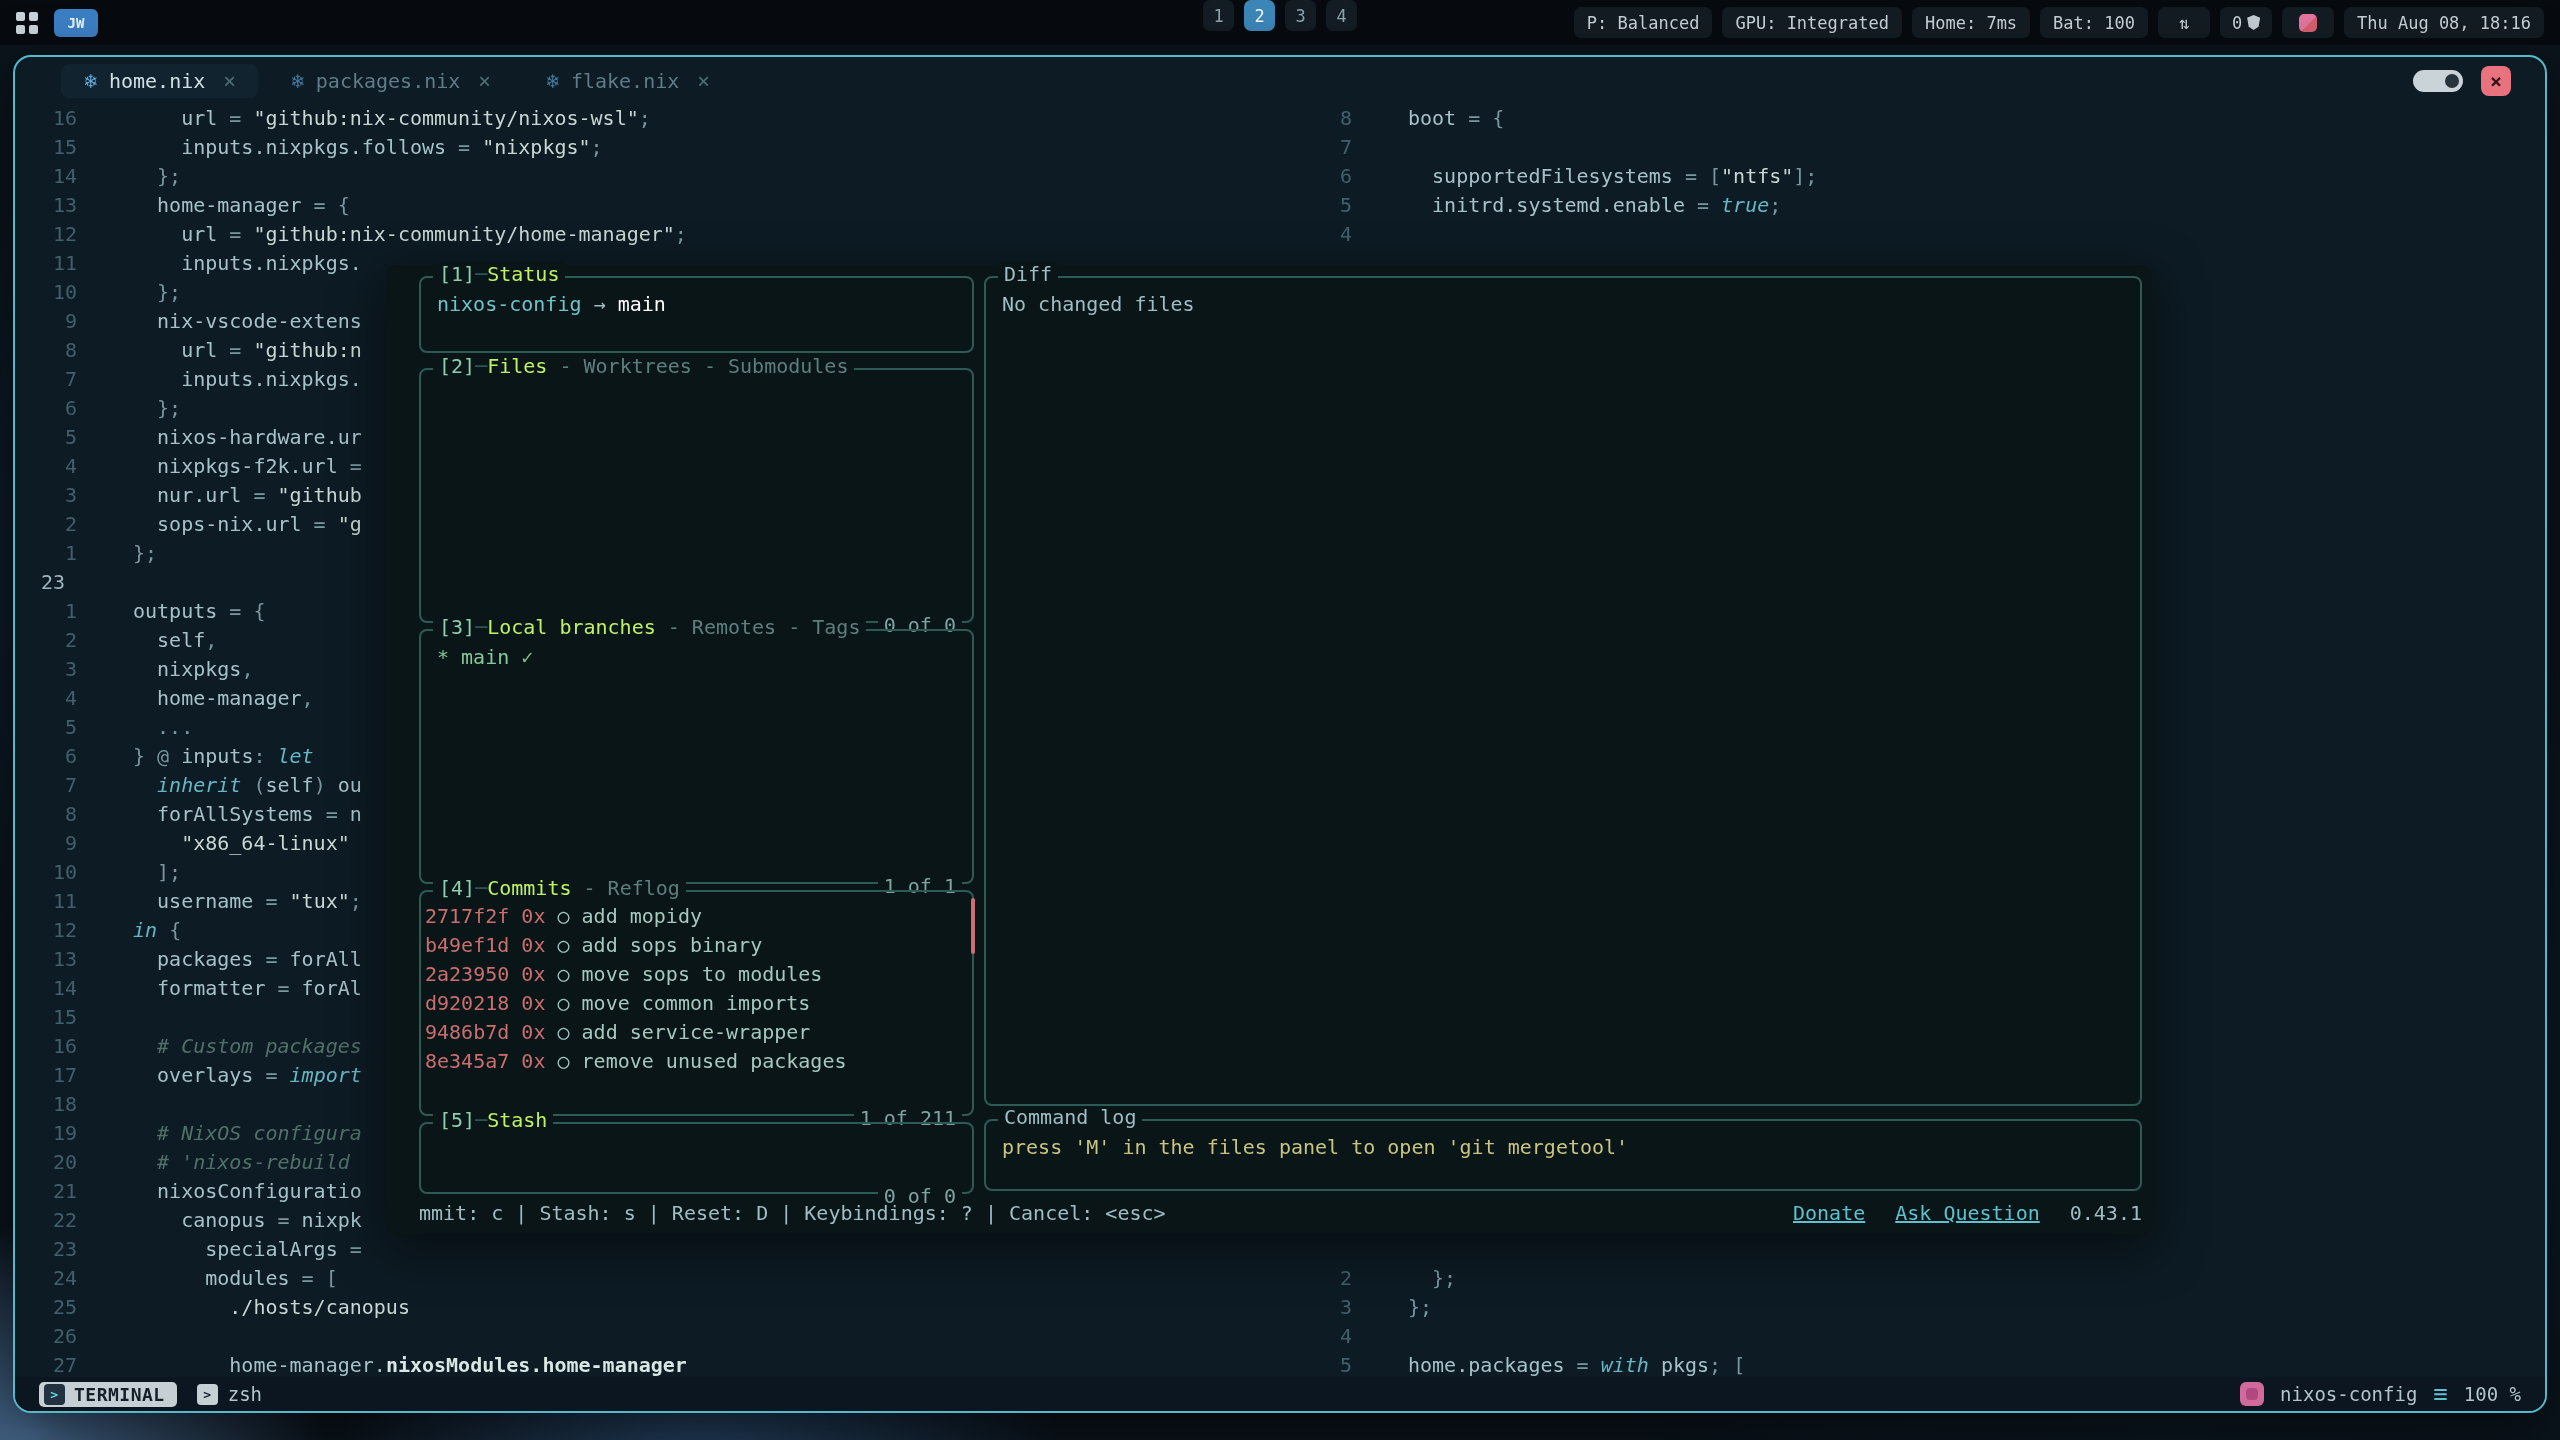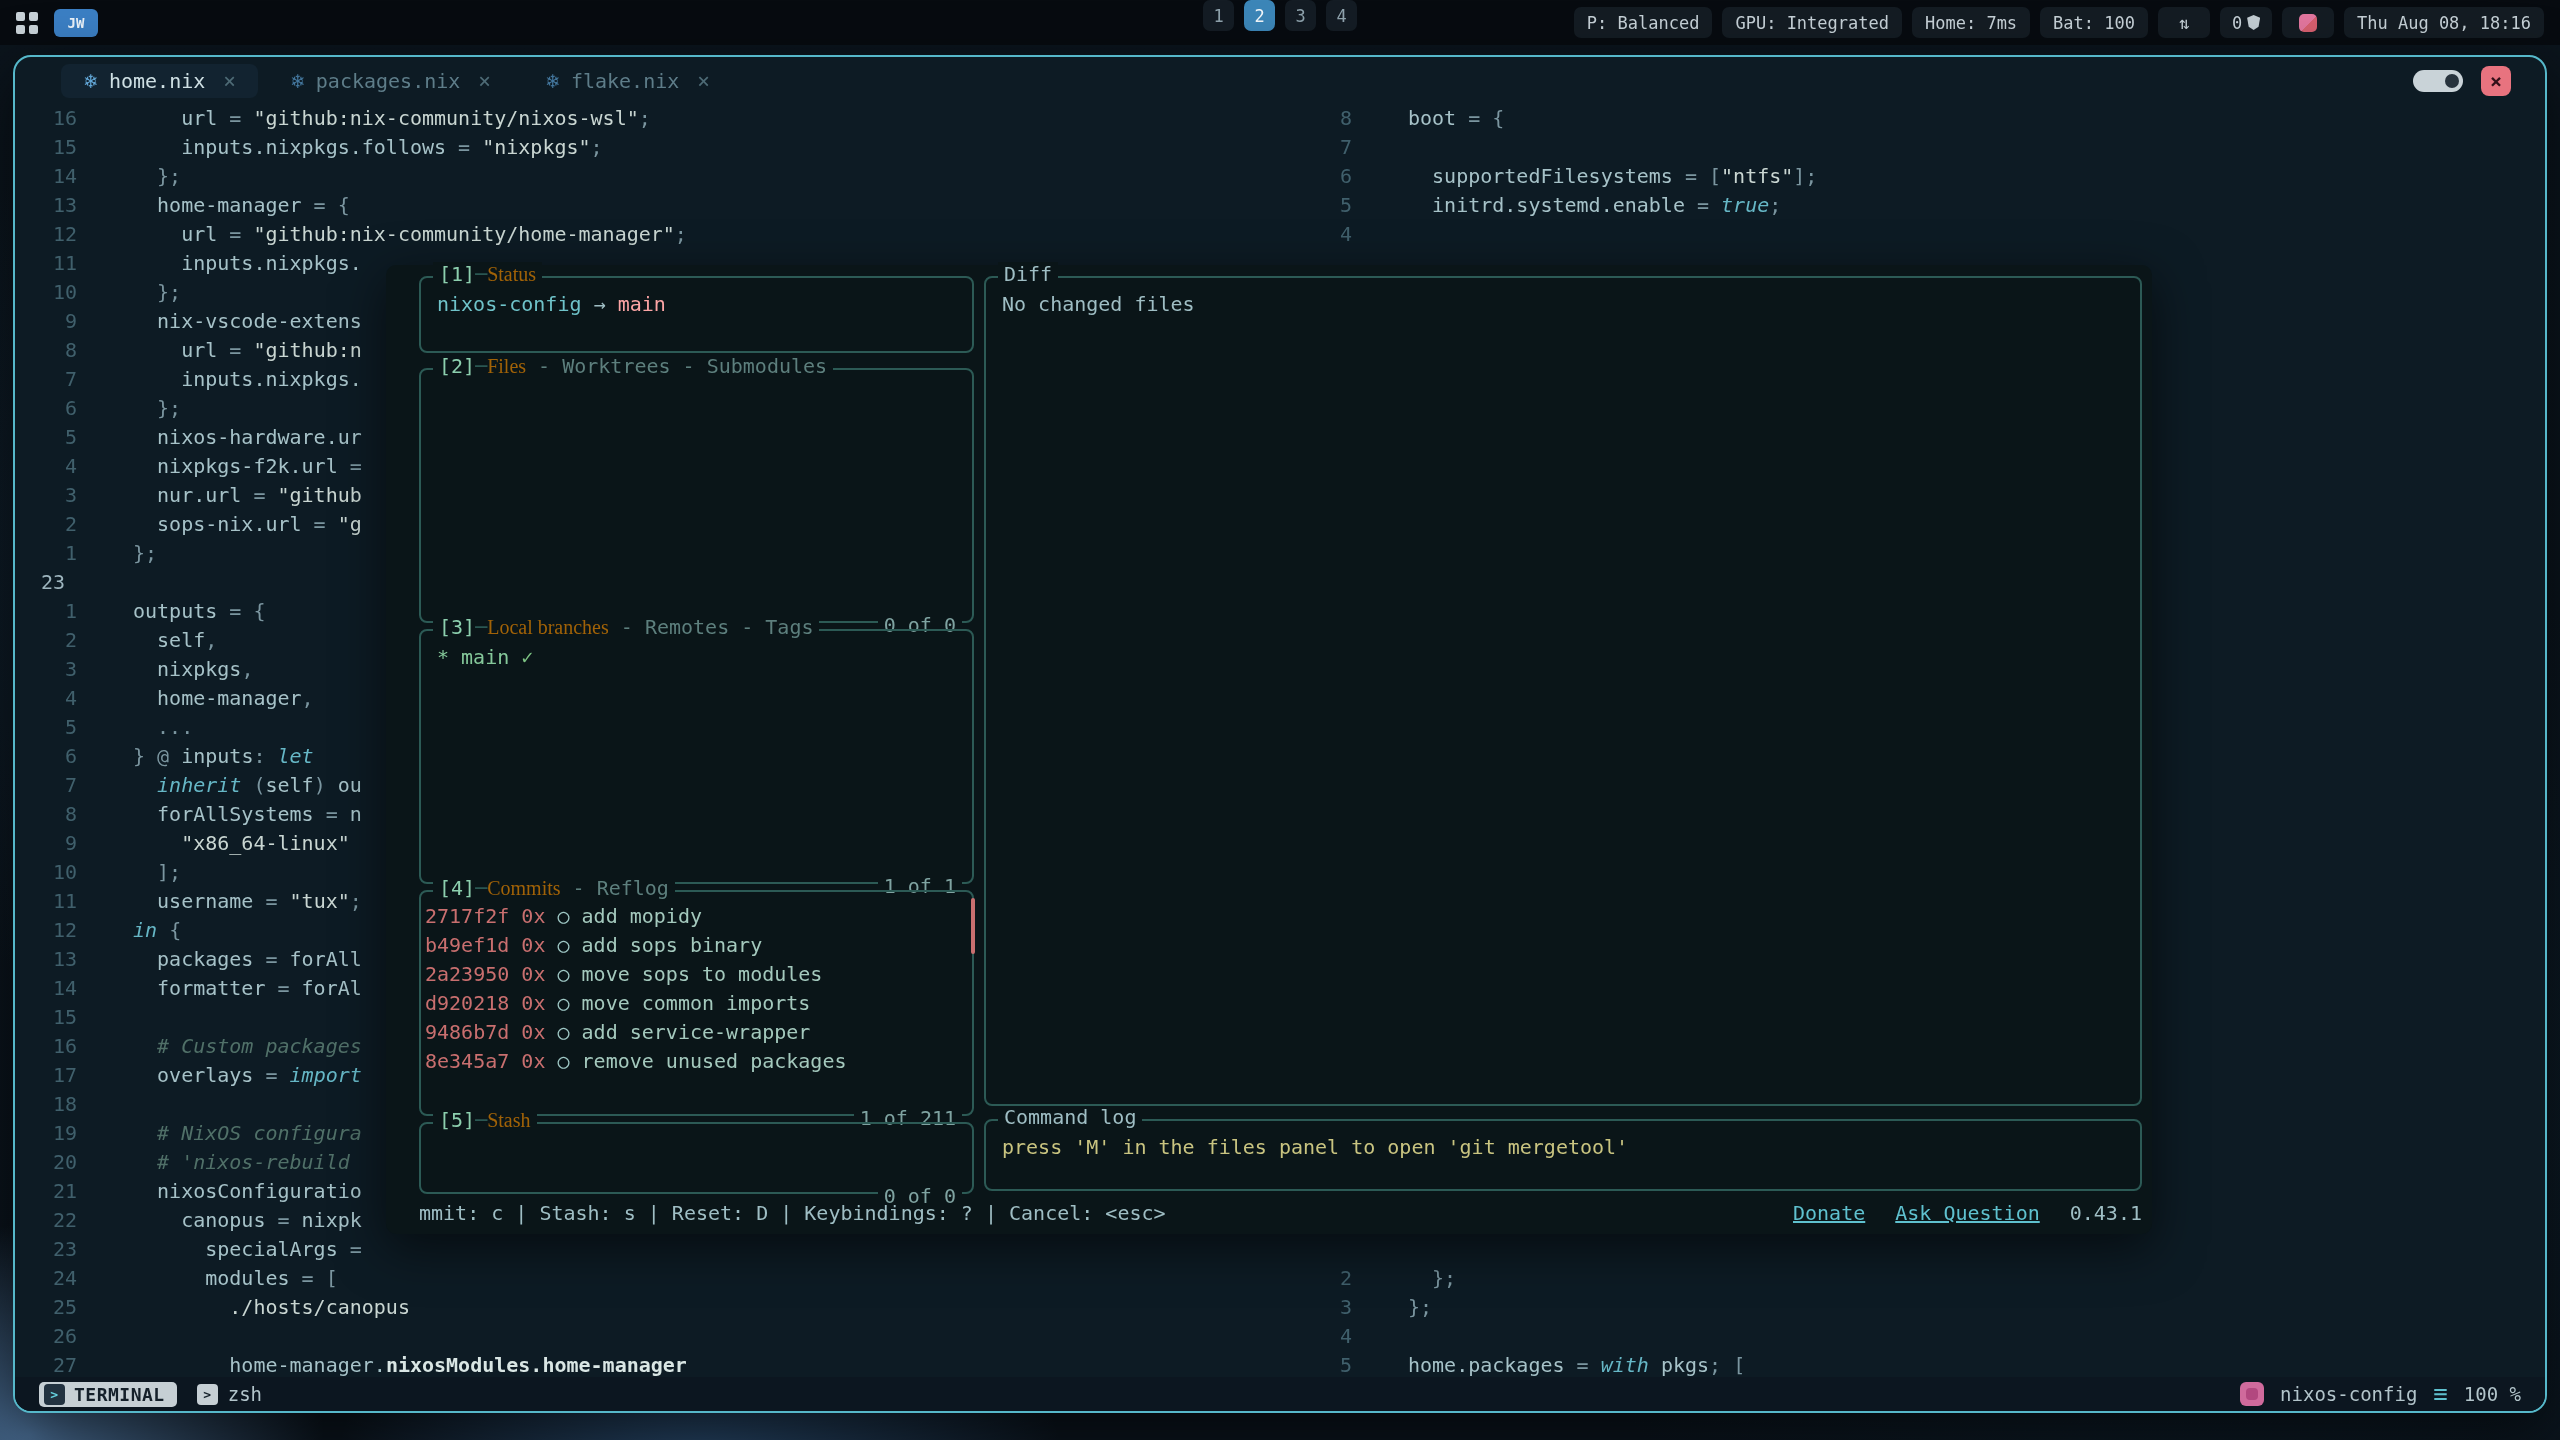--- a/index.html
+++ b/index.html
@@ -68,28 +68,28 @@
   #p-status{left:33px;top:11px;width:555px;height:77px;}
   #p-files{left:33px;top:103px;width:555px;height:255px;}
   #p-branches{left:33px;top:364px;width:555px;height:255px;}
   #p-commits{left:33px;top:625px;width:555px;height:226px;}
   #p-stash{left:33px;top:857px;width:555px;height:72px;}
   #p-diff{left:598px;top:11px;width:1158px;height:830px;}
   #p-cmdlog{left:598px;top:854px;width:1158px;height:72px;}
   .lg-title{position:absolute;top:-16px;left:12px;background:#0a1518;padding:0 6px;white-space:pre;}
   .lg-num{color:#8ccfae;}
   .lg-dash{color:#2c5a55;}
-  .lg-name{color:#a16207;font-family:Liberation Serif, serif;}
+  .lg-name{color:#bef264;}
   .lg-name-plain{color:#9fbec4;}
   .lg-sub{color:#5d7f7d;}
   .lg-count{position:absolute;bottom:-16px;right:10px;background:#0a1518;padding:0 6px;color:#7fa3a1;white-space:pre;}
   .lg-content{padding:12px 16px;line-height:29px;white-space:pre;}
   .st-repo{color:#6fc3c9;}
   .st-arrow{color:#9fbec4;}
-  .st-branch{color:#fca5a5;}
+  .st-branch{color:#ffffff;}
   .br-text{color:#85c89a;}
   .br-check{color:#7dc383;}
   .commits-list{padding:10px 4px;}
   .commit-row{height:29px;line-height:29px;white-space:pre;}
   .chash{color:#c96f6f;}
   .ctag{color:#c96f6f;}
   .cnode{color:#9ec7c4;}
   .cmsg{color:#a4c9bd;}
   .commits-scroll{position:absolute;right:-3px;top:6px;width:4px;height:56px;background:#c96f6f;border-radius:2px;}
   .cmd-text{color:#c9c480;}

